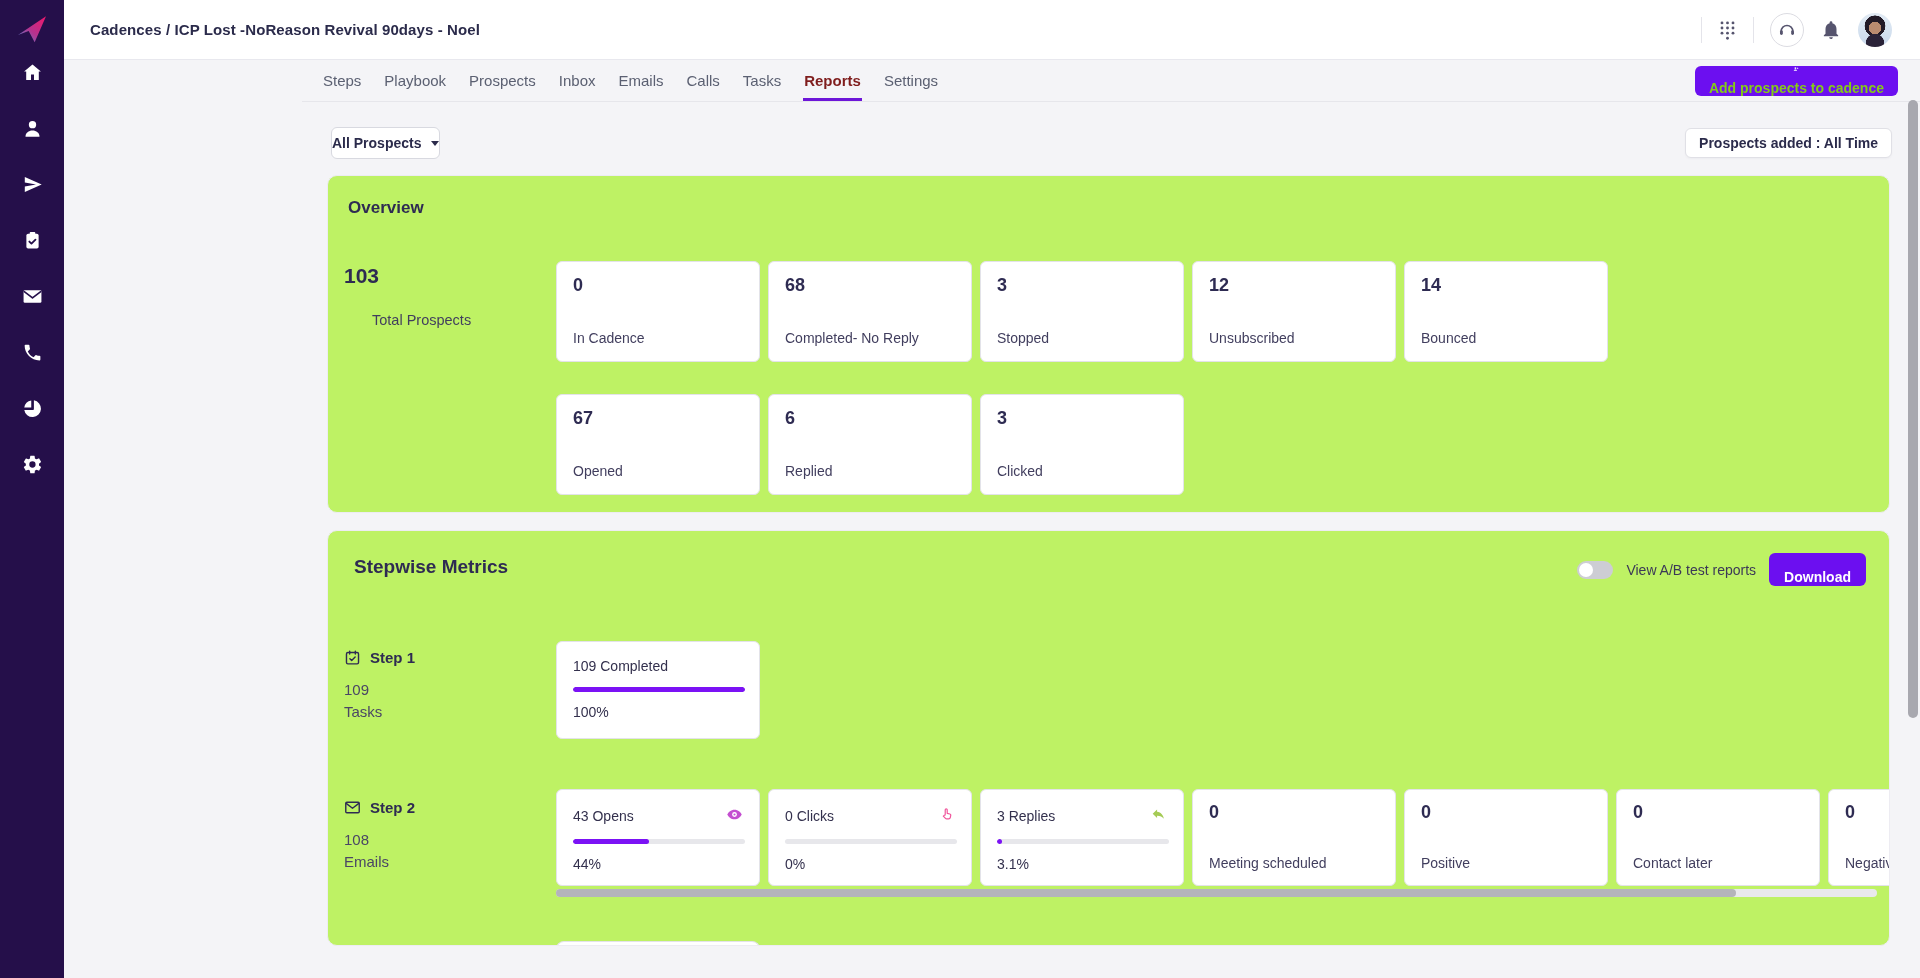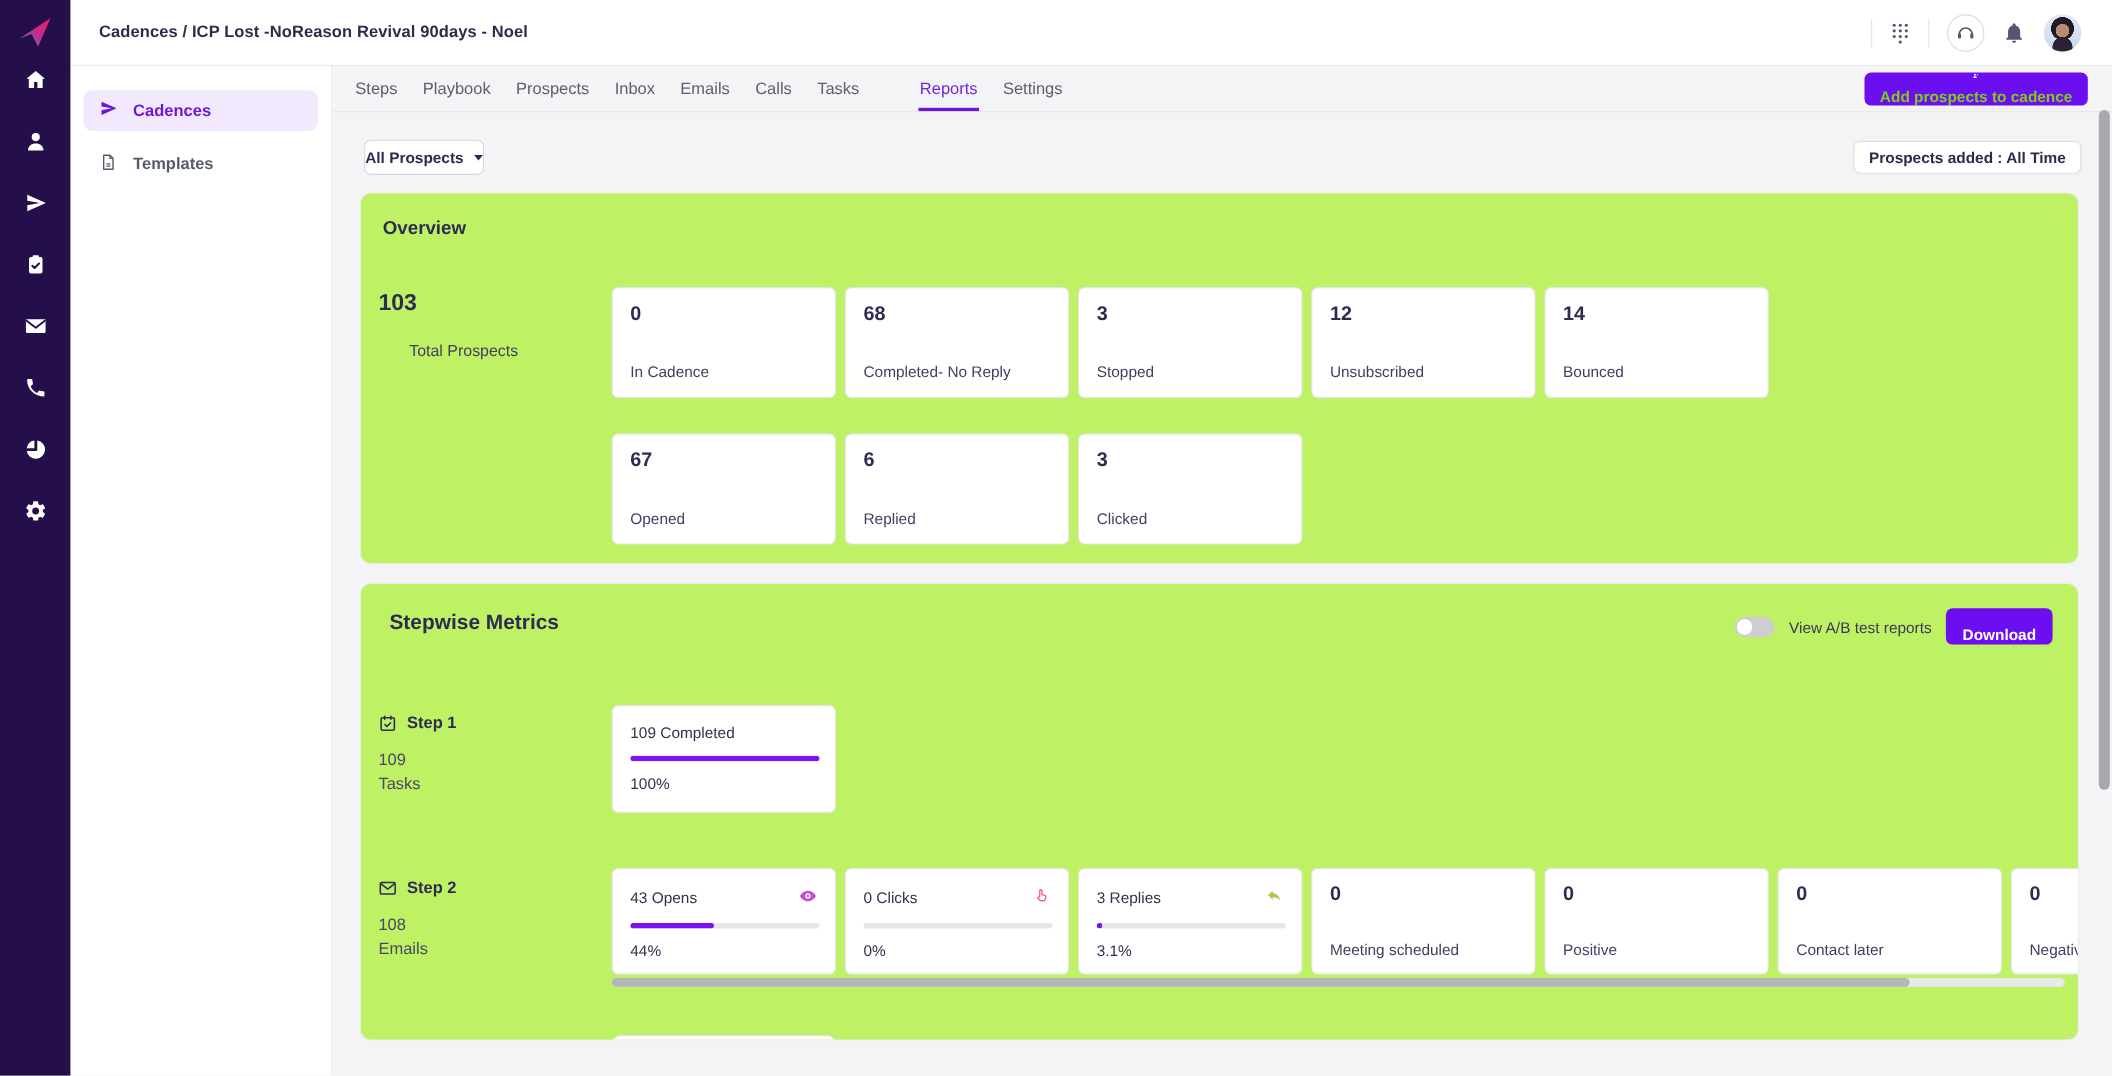--- a/index.html
+++ b/index.html
@@ -34,21 +34,21 @@
   .sidebar2 { position:absolute; left:64px; top:60px; width:238px; bottom:0; background:#fff; border-right:1px solid #ECECF1; padding:22px 12px; z-index:3; }
   .side-item { display:flex; align-items:center; gap:14px; height:37px; border-radius:8px; padding:0 14px; font-size:15px; font-weight:bold; color:#555B6E; cursor:pointer; margin-bottom:12px; }
   .side-item svg { width:17px; height:17px; flex:0 0 auto; }
   .side-item.active { background:#F2E9FE; color:#6D16D8; }
 
   
   .main { position:absolute; left:302px; top:60px; right:0; bottom:0; background:#F4F4F7; }
   .tabbar { position:absolute; left:0; top:0; right:0; height:42px; border-bottom:1px solid #E6E6EB; display:flex; align-items:stretch; padding-left:20px; }
   .tabs { display:flex; gap:21px; align-items:stretch; }
   .tab { background:none; border:none; font-family:inherit; font-size:15px; color:#5B6072; cursor:pointer; padding:11px 1px 8px; border-bottom:3px solid transparent; }
-  .tab.active { color:#6d28d9; font-weight:normal; border-bottom-color:#6D16D8;margin-left:32px; }
+  .tab.active { color:#7f1d1d; font-weight:bold; border-bottom-color:#6D16D8; }
   .add-btn { position:absolute; right:22px; top:6px; height:30px; background:#6C0FF0; color:#84cc16; border:none; border-radius:6px; font-family:inherit; font-size:14px; font-weight:bold; display:flex; align-items:center; gap:8px; padding:0 14px; cursor:pointer;flex-direction:column; }
   .add-btn svg { width:16px; height:16px; fill:#fff; }
 
   .filters-left { position:absolute; left:29px; top:67px; }
   .dropdown-btn { height:32px; background:#fff; border:1px solid #D8D9E0; border-radius:6px; font-family:inherit; font-size:14px; font-weight:bold; color:#2B2B4B; display:flex; align-items:center; gap:10px; padding:0 0; cursor:pointer; }
   .caret { width:0; height:0; border-left:4.5px solid transparent; border-right:4.5px solid transparent; border-top:5.5px solid #2B2B4B; }
   .date-btn { position:absolute; right:28px; top:68px; height:30px; background:#fff; border:1px solid #E0E0E6; border-radius:6px; font-family:inherit; font-size:14px; font-weight:bold; color:#2B2B4B; padding:0 13px; cursor:pointer; box-shadow:0 1px 2px rgba(40,40,70,.04); }
 
   .panel { position:absolute; left:25px; width:1563px; background:#bef264; border:1px solid #EDECF2; border-radius:10px; }
   .panel h2 { color:#2E2B52; }
@@ -193,36 +193,20 @@
       </button>
       <button class="icon-btn bell-icon">
         <svg viewBox="0 0 24 24">
             <path d="M12 21.8c1.1 0 2-.9 2-2h-4a2 2 0 0 0 2 2zM18 16v-5.2c0-3-1.7-5.5-4.5-6.2v-.7a1.5 1.5 0 0 0-3 0v.7C7.7 5.3 6 7.8 6 10.8V16l-1.8 1.8v.9h15.6v-.9z"></path>
           </svg>
       </button>
       <button class="avatar"></button>
     </div>
   </header>
 
-  <aside class="sidebar2">
-    <div class="side-item active">
-      <span><svg viewBox="0 0 24 24" width="17" height="17">
-            <path fill="#6D16D8" d="M3.2 20.5L22.5 12 3.2 3.5l.01 6.1L16 12 3.21 14.4z"></path>
-          </svg></span>
-      <span>Cadences</span>
-    </div>
-    <div class="side-item">
-      <span><svg viewBox="0 0 24 24" width="17" height="17" fill="none" stroke="#555B6E" stroke-width="1.8" stroke-linejoin="round">
-            <path d="M6 3h8l4 4v14H6z"></path>
-            <path d="M14 3v4h4"></path>
-            <path d="M9.5 14h5M9.5 17h5" stroke-width="1.5"></path>
-          </svg></span>
-      <span>Templates</span>
-    </div>
-  </aside>
 
   <main class="main">
 
     <div class="tabbar">
       <nav class="tabs">
         <button class="tab">Steps</button>
         <button class="tab">Playbook</button>
         <button class="tab">Prospects</button>
         <button class="tab">Inbox</button>
         <button class="tab">Emails</button>

